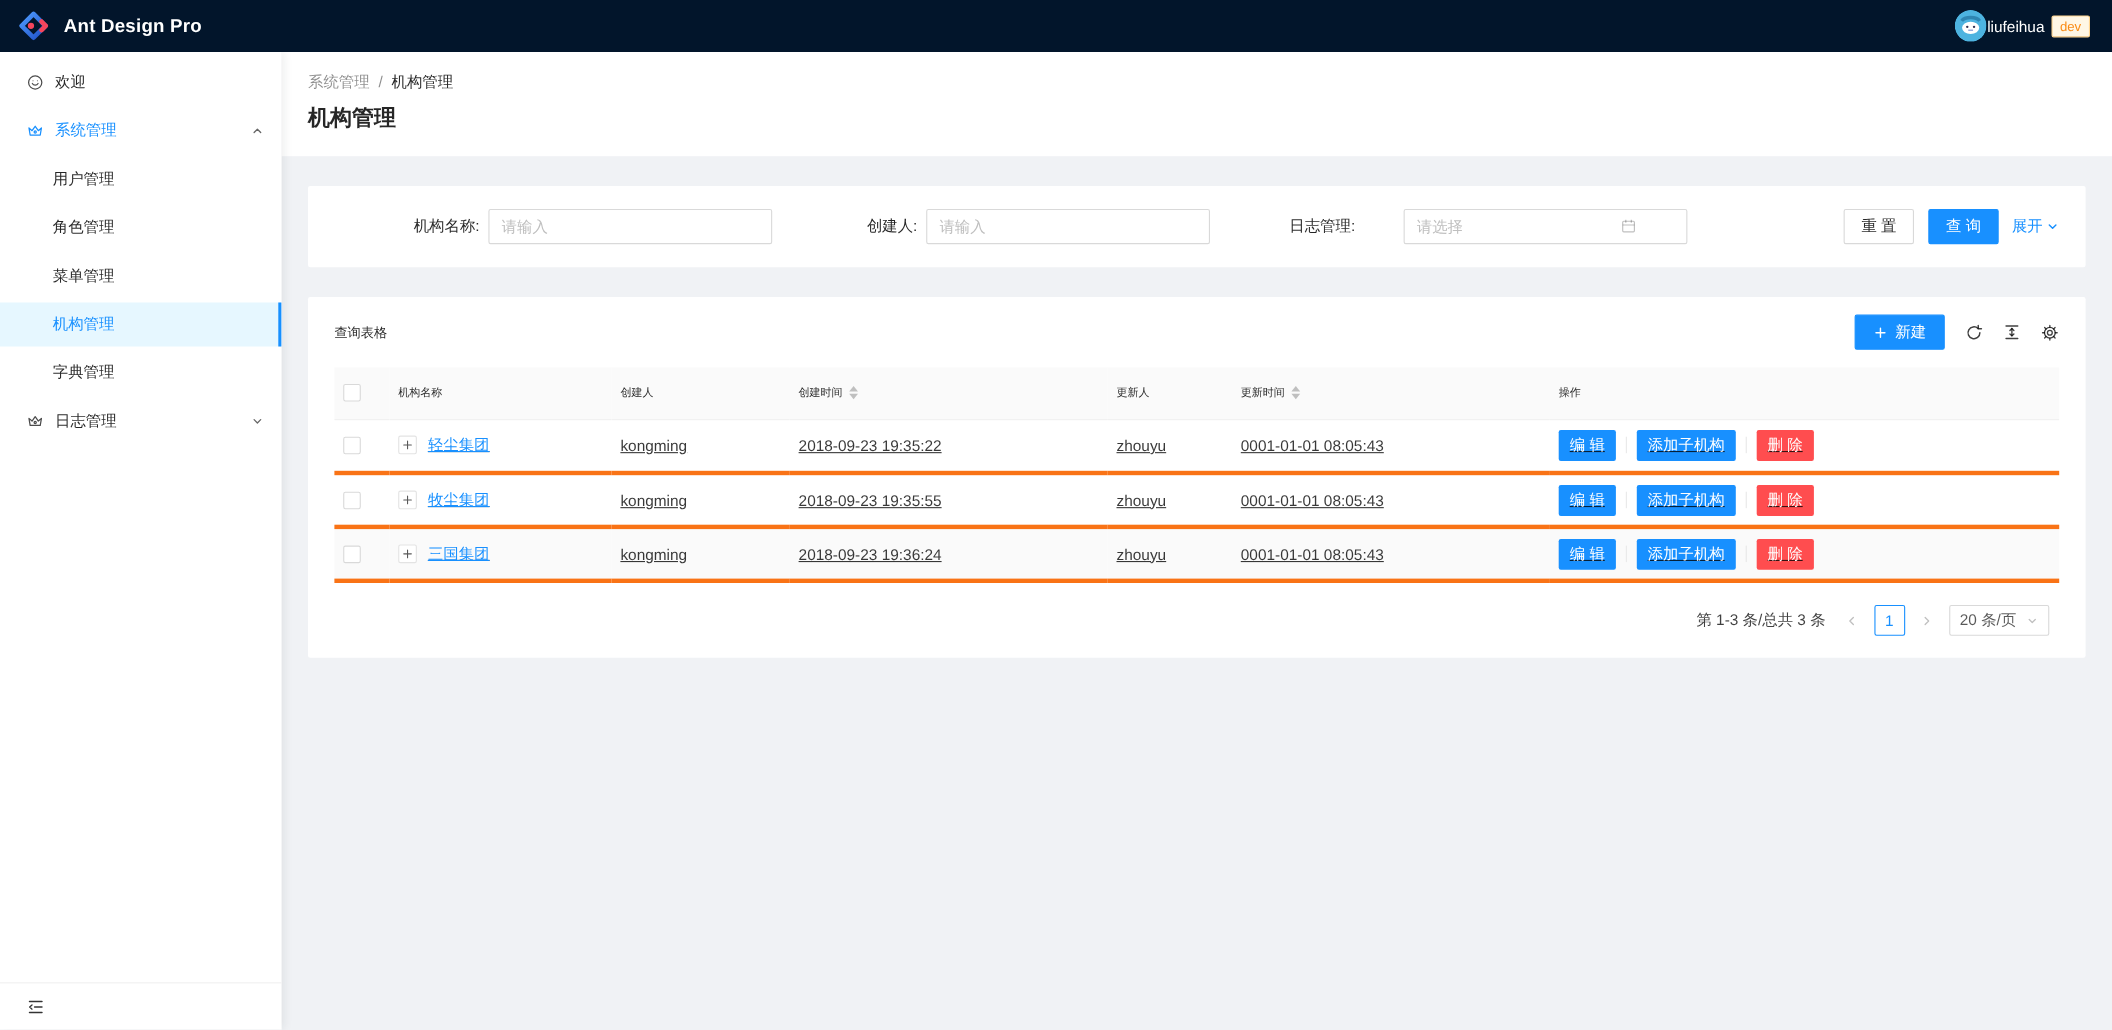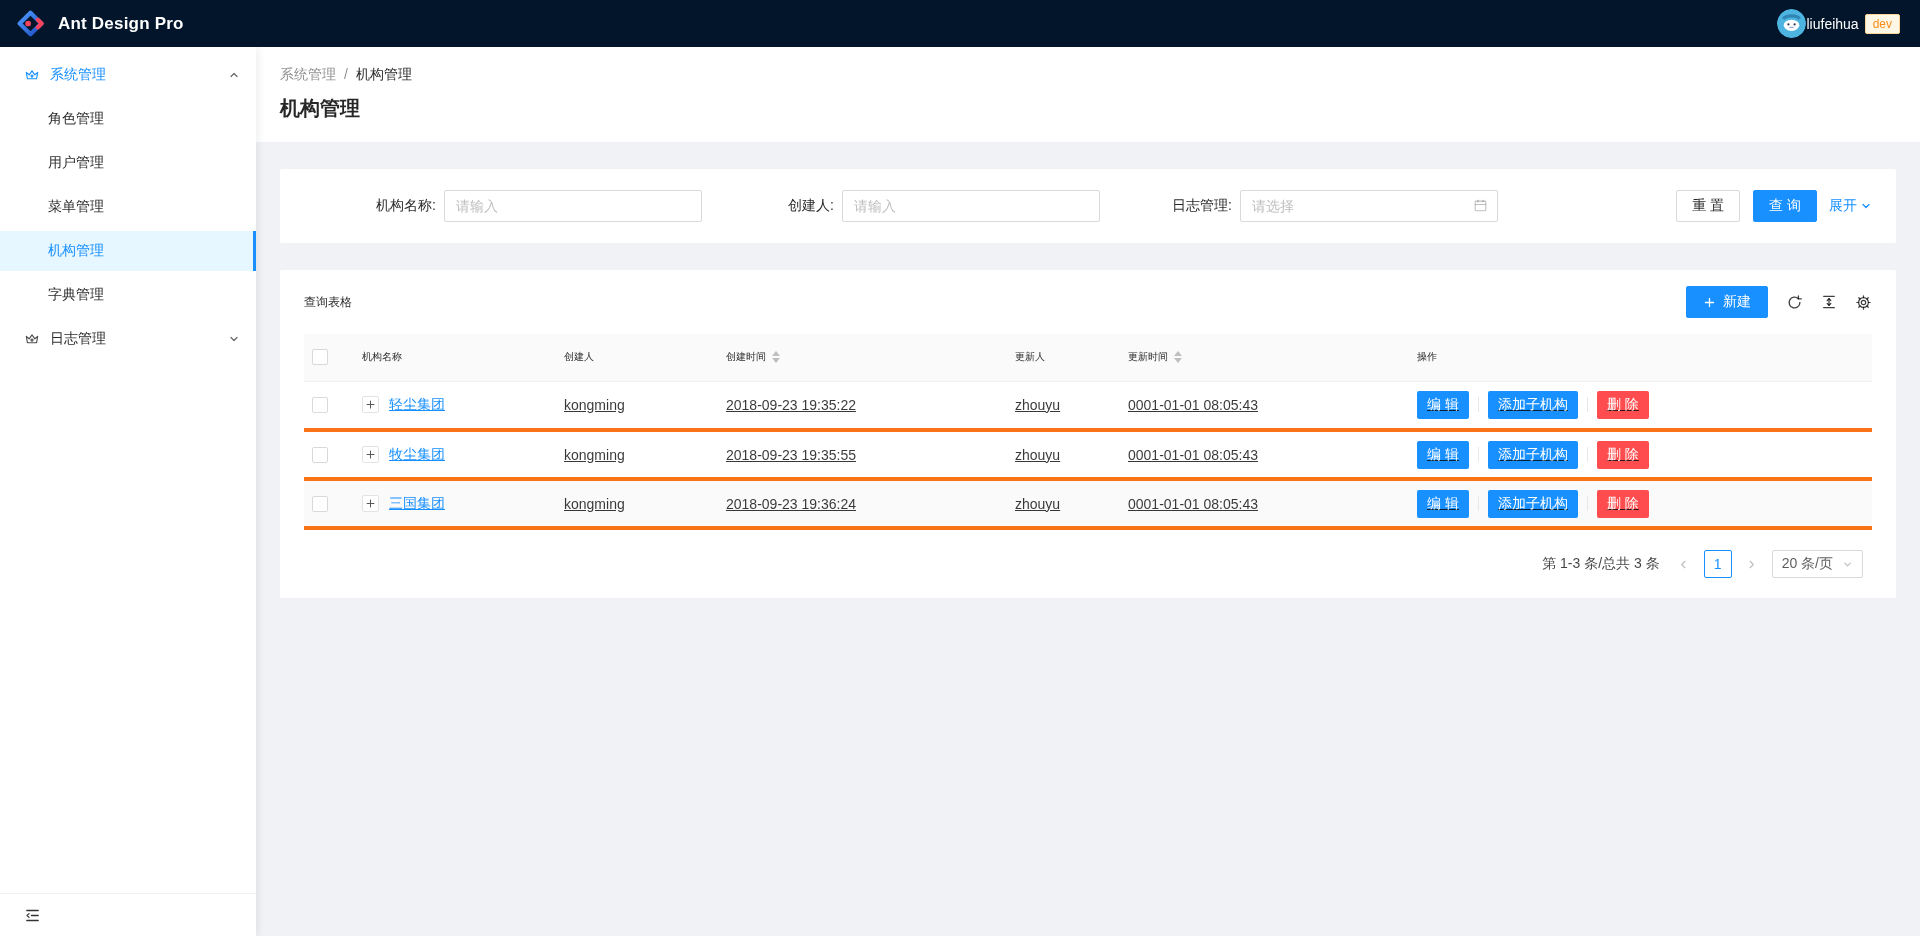--- a/index.html
+++ b/index.html
@@ -67,21 +67,21 @@
   .search-card { padding:21px 24px; display:flex; align-items:center; margin-bottom:27px; }
   .form-col { display:flex; align-items:center; width:398px; flex:none; }
   .form-label { flex:1; text-align:right; padding-right:8px; white-space:nowrap; color:rgba(0,0,0,0.85); }
   .ant-input {
     width:258px; height:32px; border:1px solid #d9d9d9; border-radius:2px;
     padding:0 11px; font-size:14px; color:rgba(0,0,0,0.85); outline:none; background:#fff;
     font-family:inherit; flex:none;
   }
   .ant-input::placeholder { color:#bfbfbf; }
   .date-wrap { position:relative; width:258px; flex:none; }
-  .date-wrap .ant-input { width:100%; padding-right:30px; }
+  .date-wrap .ant-input { width:100%; padding-right:30px;margin-left:36px; }
   .cal-icon { position:absolute; right:10px; top:8px; width:15px; height:15px; color:rgba(0,0,0,0.25); pointer-events:none; }
   .form-actions { margin-left:auto; display:flex; align-items:center; }
   .btn {
     height:32px; padding:0 15px; border-radius:2px; border:1px solid #d9d9d9;
     background:#fff; font-size:14px; color:rgba(0,0,0,0.85); cursor:pointer;
     display:inline-flex; align-items:center; justify-content:center; font-family:inherit;
   }
   .btn-primary { background:#1890ff; border-color:#1890ff; color:#fff; }
   .btn + .btn { margin-left:13px; }
   .expand-link { margin-left:12px; color:#1890ff; display:inline-flex; align-items:center; gap:3px; cursor:pointer; }
@@ -175,41 +175,52 @@
         <path d="M13.6 20.4h4.8" stroke="#9ad" stroke-width="1.4"></path>
       </svg>
     </span>
     <span class="username">liufeihua</span>
     <span class="env-tag">dev</span>
   </div>
 </header>
 
 <aside class="sidebar">
   <nav class="menu">
+    <div class="menu-item">
+      <span class="mi-icon">
+        <svg viewBox="0 0 24 24" fill="none" stroke="currentColor" stroke-width="1.7">
+          <circle cx="12" cy="12" r="9"></circle>
+          <path d="M8.1 13.3a4.4 4.4 0 0 0 7.8 0" stroke-linecap="round"></path>
+          <circle cx="9" cy="9.6" r="0.7" fill="currentColor" stroke="none"></circle>
+          <circle cx="15" cy="9.6" r="0.7" fill="currentColor" stroke="none"></circle>
+        </svg>
+      </span>
+      <span>欢迎</span>
+    </div>
 
     <div class="menu-item open-blue">
       <span class="mi-icon">
         <svg viewBox="0 0 24 24" fill="none" stroke="currentColor" stroke-width="1.7" stroke-linejoin="round">
           <path d="M3.5 8 7.7 11.7 12 5.7l4.3 6L20.5 8l-1.6 9.6H5.1Z"></path>
           <circle cx="12" cy="13.6" r="1.5"></circle>
         </svg>
       </span>
       <span>系统管理</span>
       <span class="menu-caret">
         <svg viewBox="0 0 24 24" fill="none" stroke="currentColor" stroke-width="2.4" stroke-linecap="round" stroke-linejoin="round">
             <path d="M6 15l6-6 6 6"></path>
           </svg>
       </span>
     </div>
 
     <div class="menu-sub-item">
+      <span>用户管理</span>
+    </div>
+    <div class="menu-sub-item">
       <span>角色管理</span>
-    </div>
-    <div class="menu-sub-item">
-      <span>用户管理</span>
     </div>
     <div class="menu-sub-item">
       <span>菜单管理</span>
     </div>
     <div class="menu-sub-item selected">
       <span>机构管理</span>
     </div>
     <div class="menu-sub-item">
       <span>字典管理</span>
     </div>

